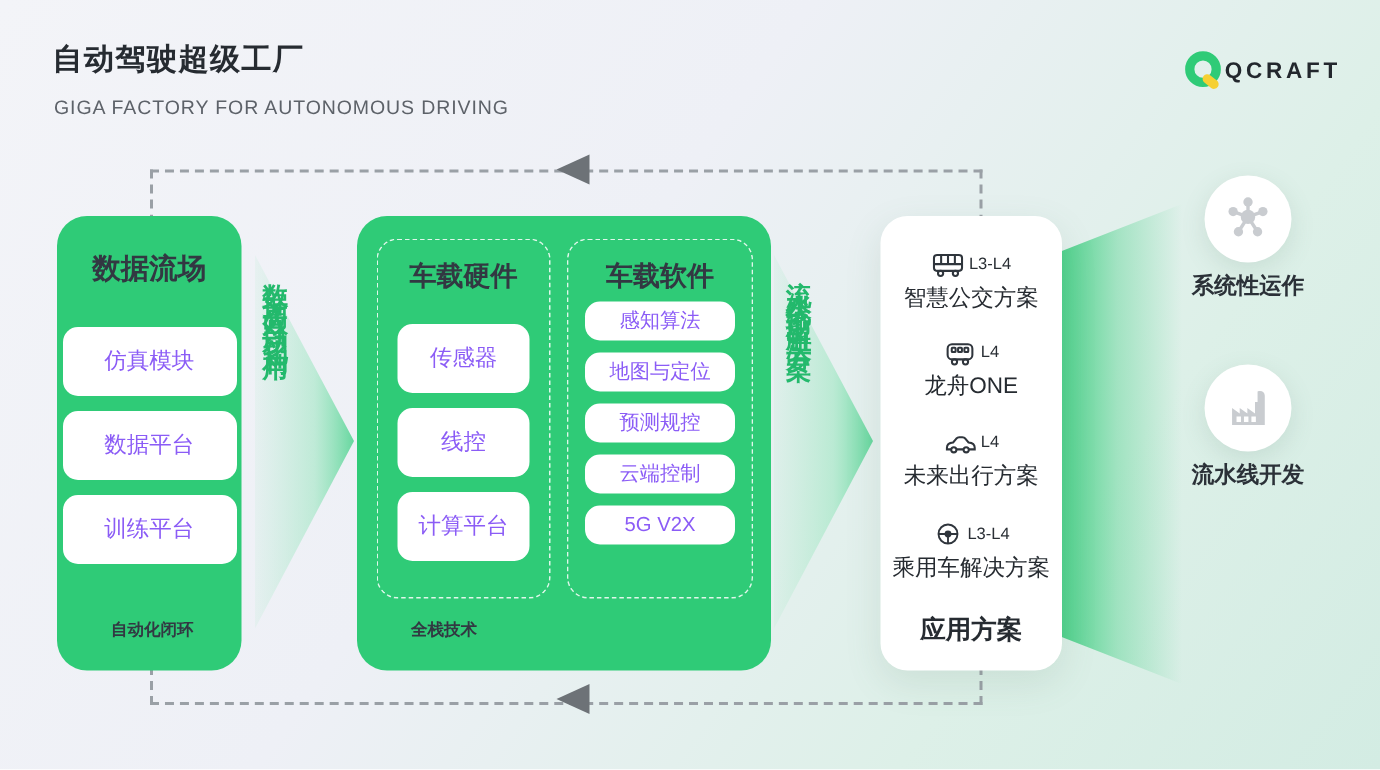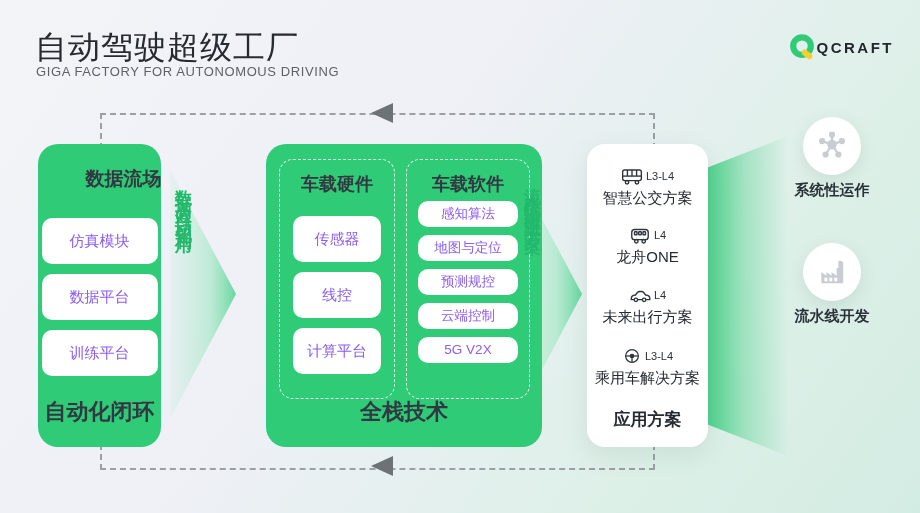--- a/index.html
+++ b/index.html
@@ -1,34 +1,34 @@
 <!DOCTYPE html>
 <html><head>
 <meta charset="utf-8">
 <style>
   html,body{margin:0;padding:0;}
   .slide{position:relative;width:920px;height:513px;overflow:hidden;
     background:linear-gradient(126deg,#f3f4f8 0%,#eef0f6 42%,#ddf0e8 75%,#d3ece3 100%);
     font-family:"Liberation Sans","DejaVu Sans",sans-serif;}
   
-  .header-title{position:absolute;left:35px;top:26px;font-size:32px;font-weight:400;color:#262b31;letter-spacing:1px;}
+  .header-title{position:absolute;left:35px;top:26px;font-size:20px;font-weight:700;color:#262b31;letter-spacing:1px;}
   .header-sub{position:absolute;left:36px;top:64px;font-size:13px;color:#5d6269;letter-spacing:.6px;}
   .logo{position:absolute;right:26px;top:32px;display:flex;align-items:center;gap:0;}
   .logo-text{font-size:15px;font-weight:bold;letter-spacing:2.5px;color:#22272d;}
   
   .dashed-frame{position:absolute;left:100px;top:113px;width:551px;height:353px;border:2px dashed #9aa0a6;z-index:0;}
   .frame-arrow{position:absolute;width:0;height:0;border-top:10px solid transparent;border-bottom:10px solid transparent;border-right:22px solid #6d7277;z-index:1;}
   .fa-top{left:371px;top:103px;}
   .fa-bottom{left:371px;top:456px;}
   
   .panel{position:absolute;background:#2fcb77;border-radius:20px;z-index:1;}
   .flow-panel{left:38px;top:144px;width:123px;height:303px;}
-  .tech-panel{left:238px;top:144px;width:276px;height:303px;margin-left:28px;}
-  .panel-title{position:absolute;top:22px;width:100%;text-align:center;font-size:19px;font-weight:bold;color:#323842;margin-left:24px;}
-  .panel-footer{position:absolute;bottom:20px;width:100%;text-align:center;font-size:22px;font-weight:bold;color:#323842;}
+  .tech-panel{left:238px;top:144px;width:276px;height:303px;}
+  .panel-title{position:absolute;top:22px;width:100%;text-align:center;font-size:19px;font-weight:bold;color:#323842;}
+  .panel-footer{position:absolute;bottom:20px;width:100%;font-size:11px;font-weight:bold;color:#323842;padding-left:36px;}
   .pill{position:absolute;left:50%;transform:translateX(-50%);background:#fff;border-radius:10px;color:#8b5cf6;text-align:center;white-space:nowrap;}
   .pill.big{width:116px;height:46px;line-height:46px;font-size:15px;}
   .tech-col{position:absolute;top:15px;height:238px;border:1.6px dashed rgba(255,255,255,.85);border-radius:14px;}
   .col-hw{left:13px;width:114px;}
   .col-sw{left:140px;width:122px;}
   .col-title{position:absolute;top:12px;width:100%;text-align:center;font-size:18px;font-weight:bold;color:#323842;}
   .col-hw .pill.big{width:88px;}
   .pill.small{width:100px;height:26px;line-height:26px;font-size:13.5px;}
   
   .varrow-svg{position:absolute;z-index:0;}

